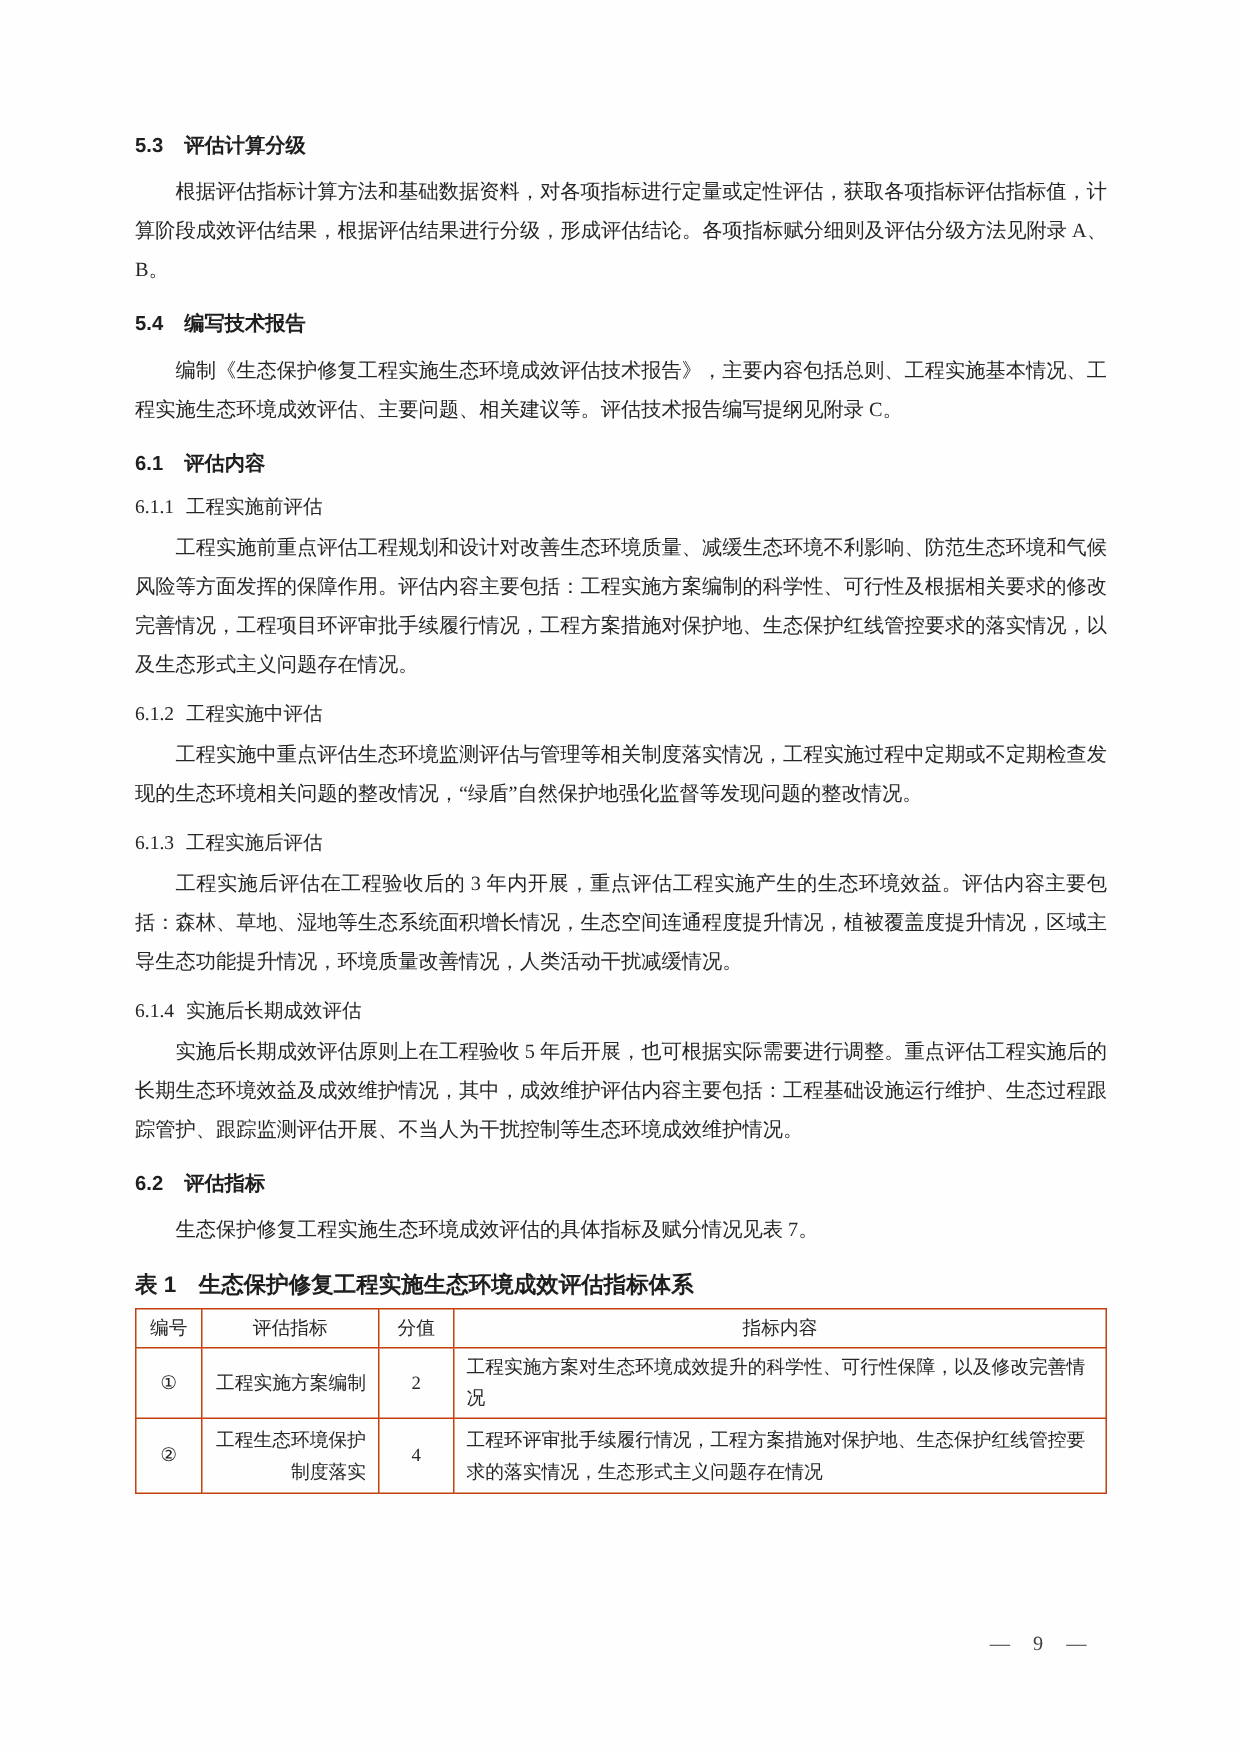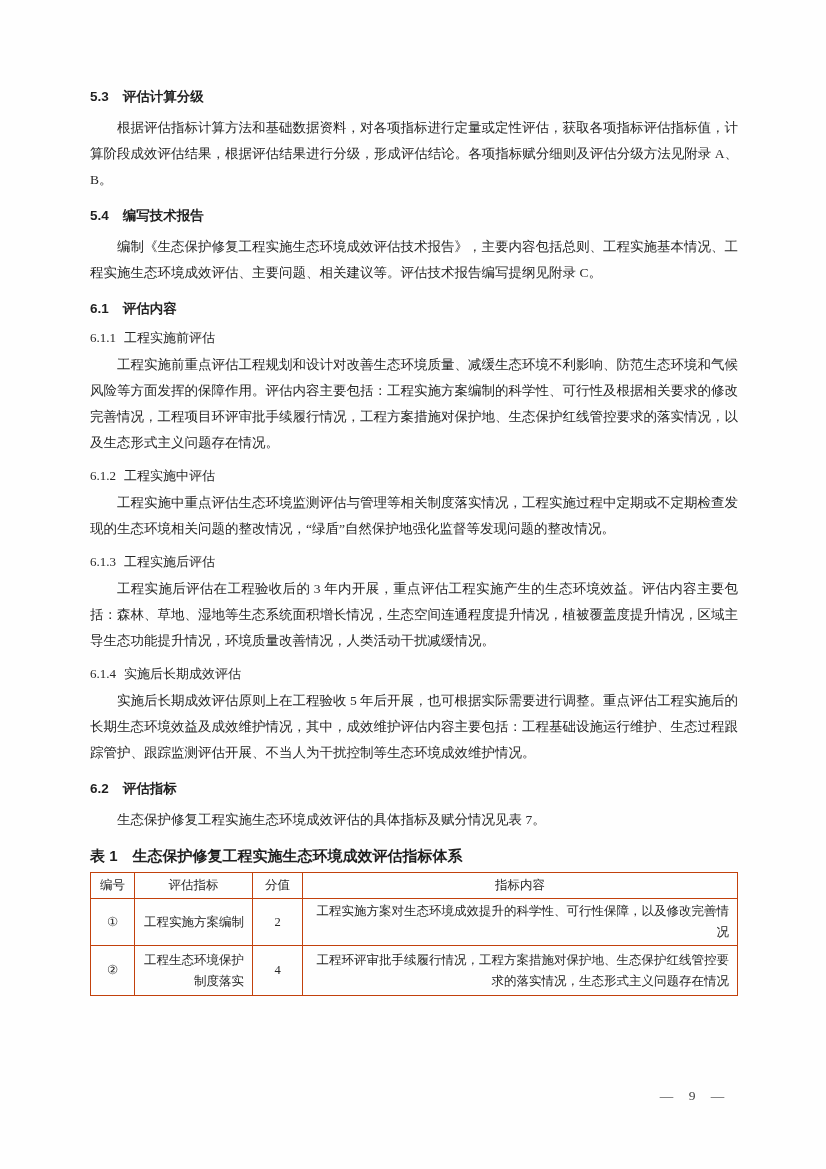--- a/index.html
+++ b/index.html
@@ -70,21 +70,21 @@
     padding: 2px 8px;
     font-weight: normal;
     vertical-align: middle;
   }
   table.indicator-table th { text-align: center; height: 26px; }
   col.c-no { width: 44px; }
   col.c-ind { width: 118px; }
   col.c-score { width: 50px; }
   td.cell-no, td.cell-score { text-align: center; }
   td.cell-indicator { text-align: right; padding-left: 7px; }
-  td.cell-content { text-align: right; }
+  td.cell-content { text-align: left; }
   tr.row-1 td { height: 45px; }
   tr.row-2 td { height: 50px; }
   .page-footer {
     position: absolute;
     top: 1088px;
     left: 645px;
     width: 95px;
     font-size: 13.5px;
     color: #3d3d3d;
     word-spacing: 10px;

